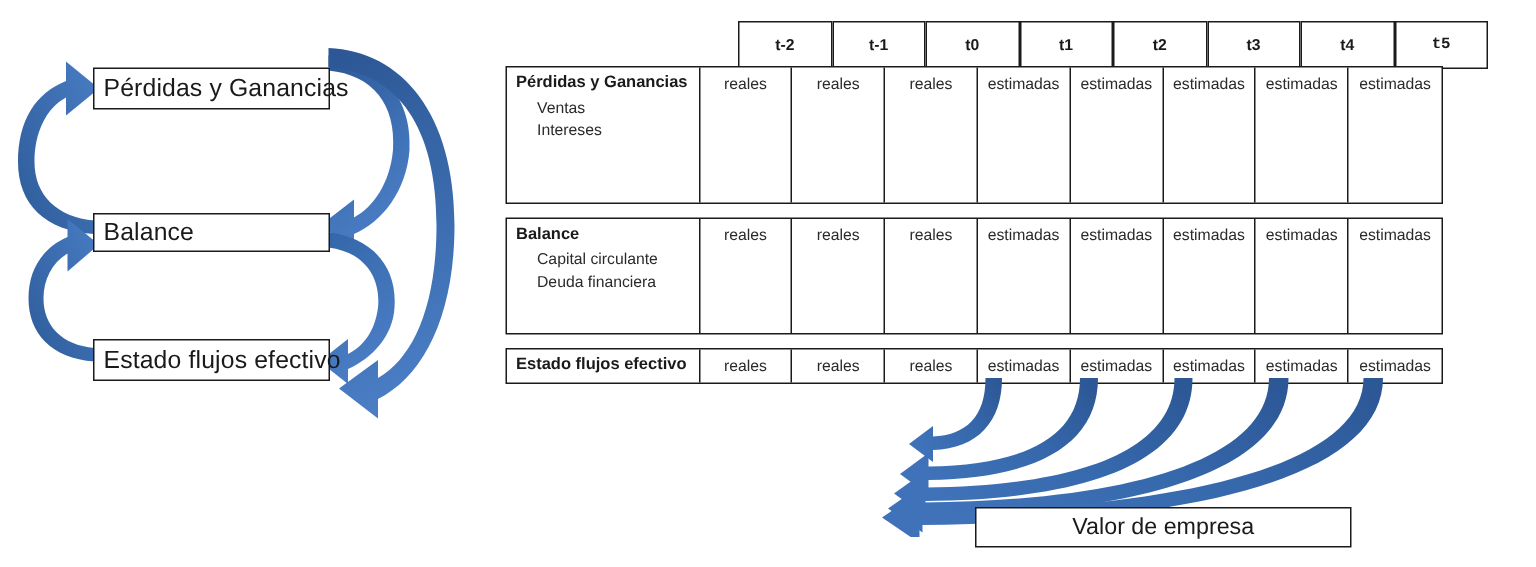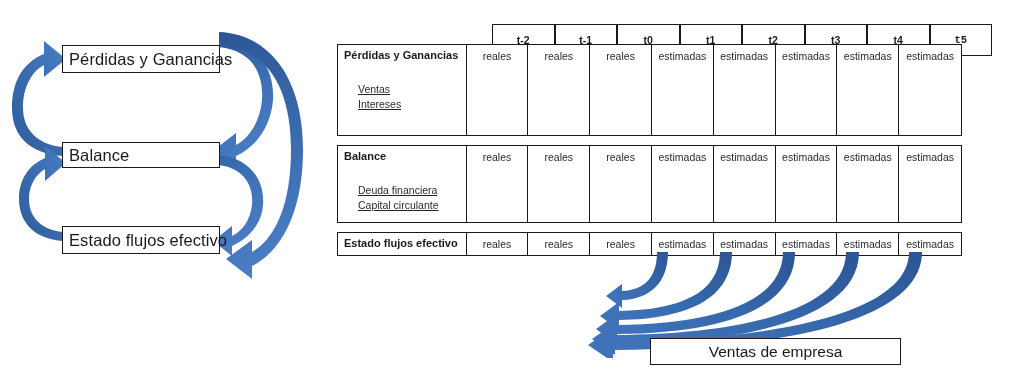--- a/index.html
+++ b/index.html
@@ -67,21 +67,21 @@
     height: 378px;
   }
 
   .grid-row {
     position: absolute;
     display: flex;
     box-sizing: border-box;
   }
   .hdr-row {
     left: 131px;
-    top: 24px;
+    top: 14px;
     height: 32px;
     padding-left: 24px;
   }
   .hdr-cell {
     box-sizing: border-box;
     width: 62.5px;
     border: 1.4px solid #1a1a1a;
     border-right-width: 0.7px;
     border-left-width: 0.7px;
     display: flex;
@@ -120,24 +120,23 @@
     justify-content: center;
   }
   .block-title {
     font-size: 11px;
     font-weight: bold;
     color: #1a1a1a;
     line-height: 1.25;
     white-space: nowrap;
   }
   .sub-list {
-    margin: 19px 0 0 0;
+    margin: 2px 0 0 0;
     padding: 0;
     list-style: none;
-    text-decoration: underline;
   }
   .sub-item {
     font-size: 10.5px;
     color: #2b2b2b;
     line-height: 1.45;
     padding-left: 14px;
     white-space: nowrap;
   }
   .val-cell {
     box-sizing: border-box;
@@ -314,22 +313,22 @@
       <div class="val-cell">estimadas</div>
       <div class="val-cell">estimadas</div>
       <div class="val-cell">estimadas</div>
       <div class="val-cell">estimadas</div>
     </div>
 
     <div class="block" id="block-balance">
       <div class="label-cell">
         <div class="block-title">Balance</div>
         <ul class="sub-list">
+          <li class="sub-item">Capital circulante</li>
           <li class="sub-item">Deuda financiera</li>
-          <li class="sub-item">Capital circulante</li>
         </ul>
       </div>
       <div class="val-cell">reales</div>
       <div class="val-cell">reales</div>
       <div class="val-cell">reales</div>
       <div class="val-cell">estimadas</div>
       <div class="val-cell">estimadas</div>
       <div class="val-cell">estimadas</div>
       <div class="val-cell">estimadas</div>
       <div class="val-cell">estimadas</div>
@@ -384,16 +383,16 @@
              Z" fill="url(#gradB)"></path>
 
     <path d="M 369 4
              C 369 62, 248 92, 73 93
              L 73 80 L 48 97 L 73 114 L 73 102
              C 262 101, 382 68, 382 4
              Z" fill="url(#gradB)"></path>
   </svg>
 
   <div id="box-valor">
-    <span class="stmt-label">Ventas de empresa</span>
+    <span class="stmt-label">Valor de empresa</span>
   </div>
 
 </div>
 
 </body></html>

